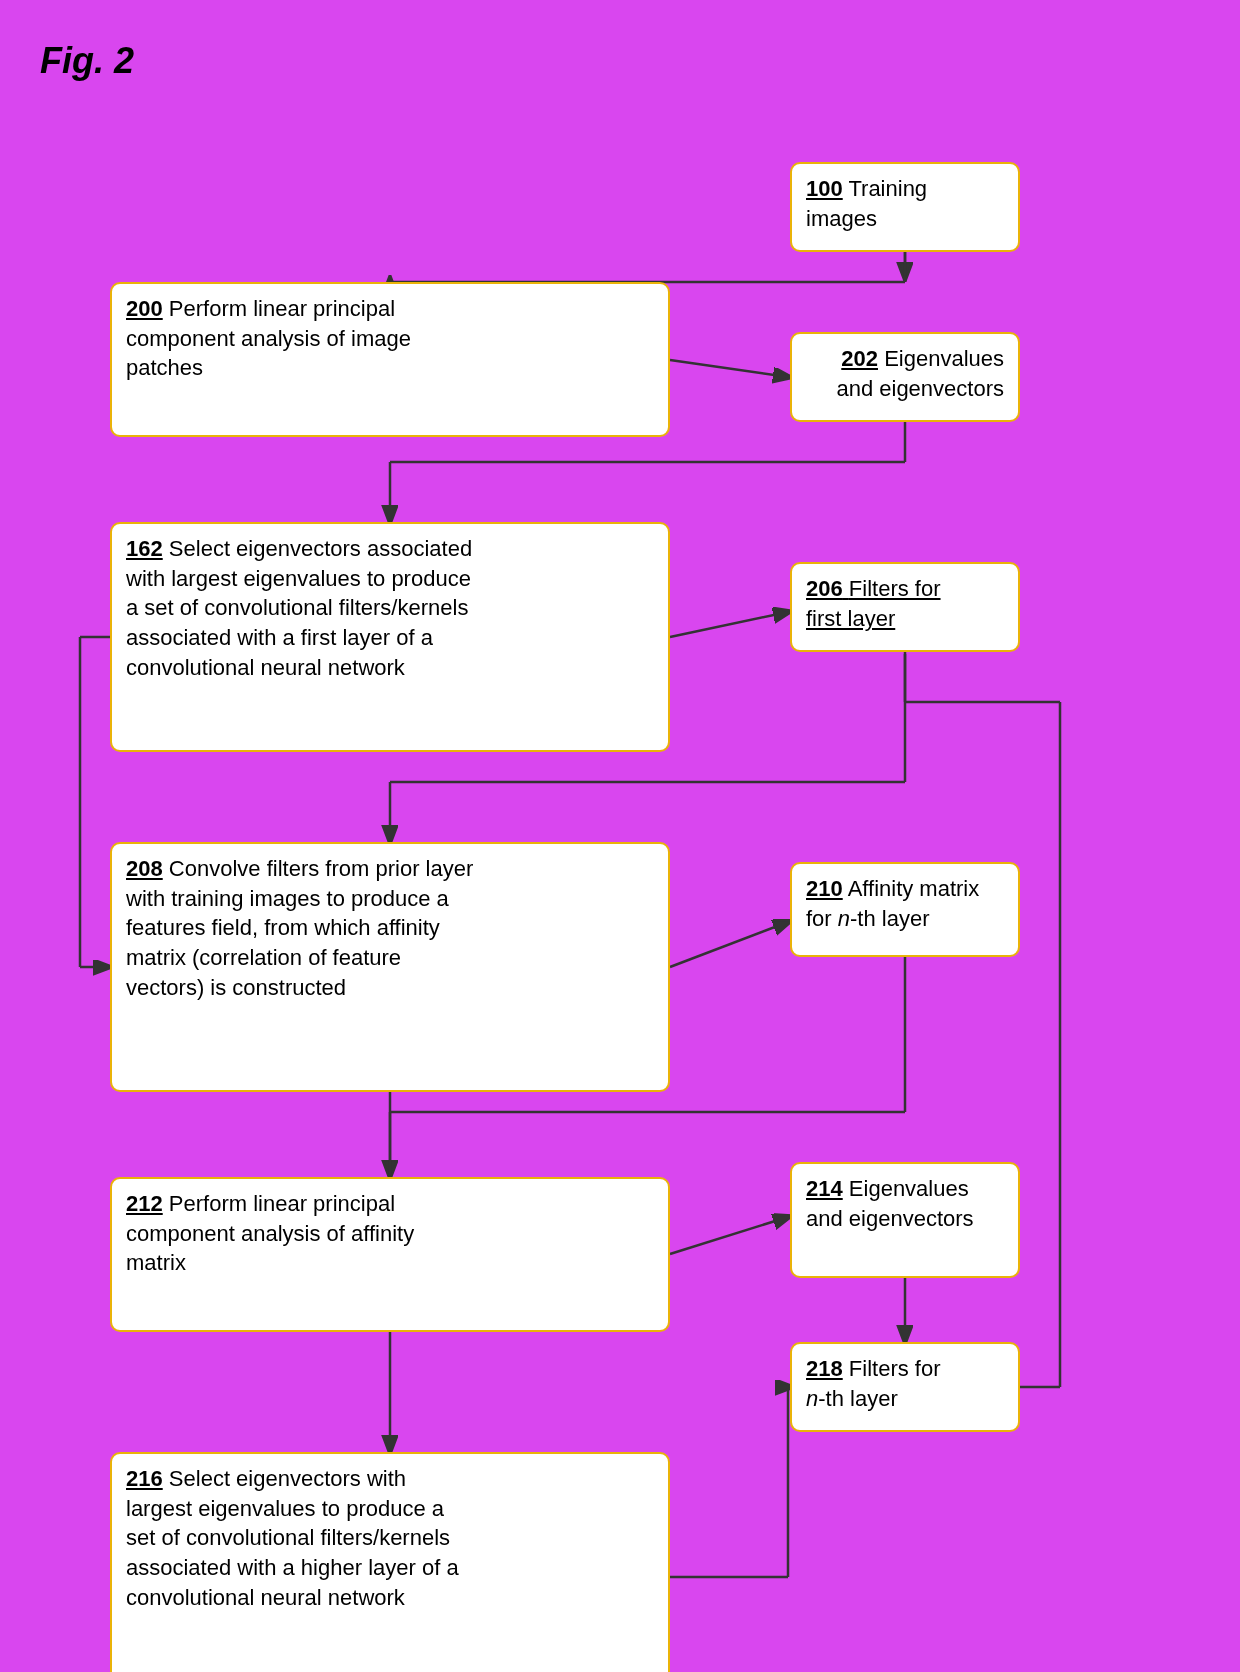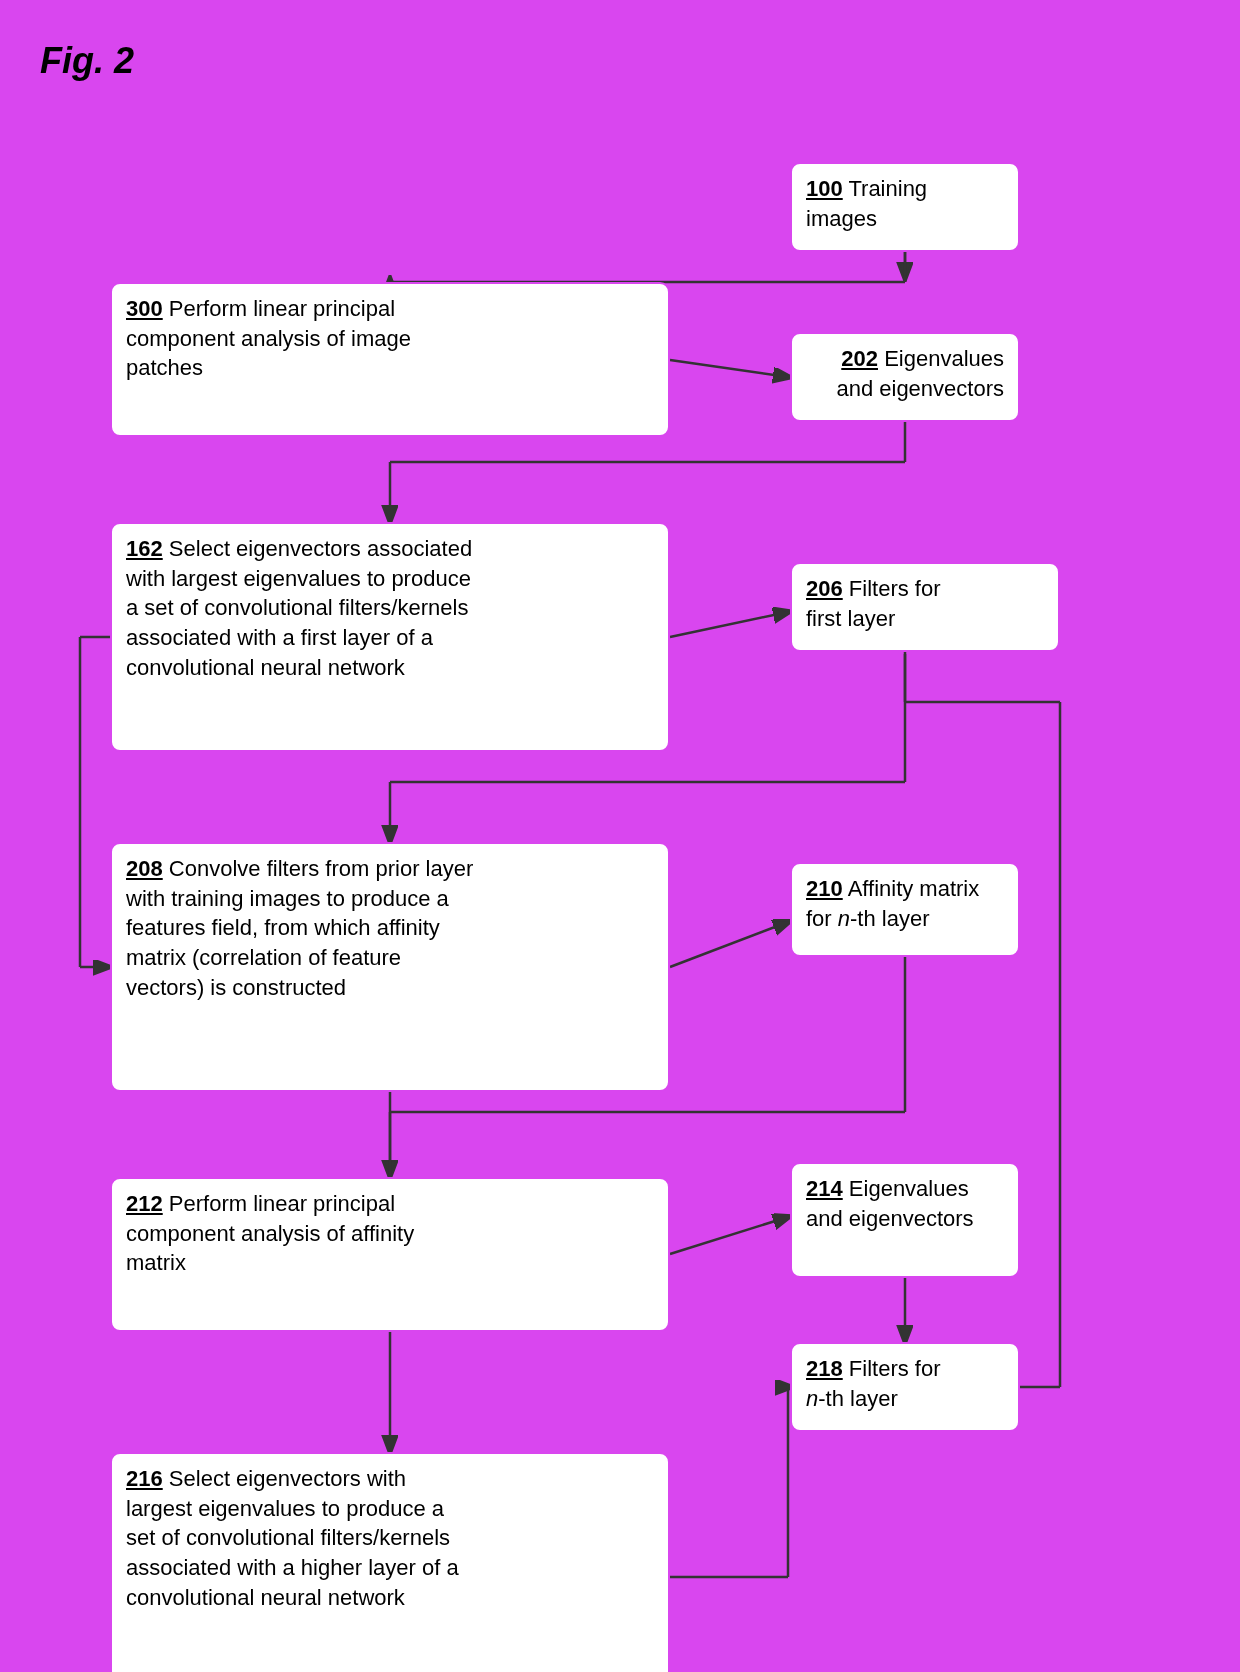--- a/index.html
+++ b/index.html
@@ -25,21 +25,21 @@
       margin-bottom: 20px;
     }
     .diagram-area {
       position: relative;
       width: 1160px;
       height: 1580px;
     }
     
     .box {
       position: absolute;
-      border: 2px solid #d946ef;
+      border: 2px solid #eab308;
       border-radius: 10px;
       background: #fff;
       padding: 10px 14px;
       font-size: 22px;
       line-height: 1.35;
     }
     .box strong {
       text-decoration: underline;
       font-weight: bold;
     }
@@ -122,35 +122,35 @@
       <line x1="748" y1="1285" x2="750" y2="1285" marker-end="url(#arrow)"></line>
 
     </svg>
 
     <div class="box" style="left:750px; top:60px; width:230px; height:90px;">
       <strong>100</strong>
       <span> Training<br>images</span>
     </div>
 
     <div class="box" style="left:70px; top:180px; width:560px; height:155px;">
-      <strong>300</strong>
+      <strong>200</strong>
       <span> Perform linear principal<br>component analysis of image<br>patches</span>
     </div>
 
     <div class="box" style="left:750px; top:230px; width:230px; height:90px;text-align:right;">
       <strong>202</strong>
       <span> Eigenvalues<br>and eigenvectors</span>
     </div>
 
     <div class="box" style="left:70px; top:420px; width:560px; height:230px;">
       <strong>162</strong>
       <span> Select eigenvectors associated<br>with largest eigenvalues to produce<br>a set of convolutional filters/kernels<br>associated with a first layer of a<br>convolutional neural network</span>
     </div>
 
-    <div class="box" style="left:750px; top:460px; width:270px; height:90px;">
+    <div class="box" style="left:750px; top:460px; width:230px; height:90px;text-decoration:underline;">
       <strong>206</strong>
       <span> Filters for<br>first layer</span>
     </div>
 
     <div class="box" style="left:70px; top:740px; width:560px; height:250px;">
       <strong>208</strong>
       <span> Convolve filters from prior layer<br>with training images to produce a<br>features field, from which affinity<br>matrix (correlation of feature<br>vectors) is constructed</span>
     </div>
 
     <div class="box" style="left:750px; top:760px; width:230px; height:95px;">

